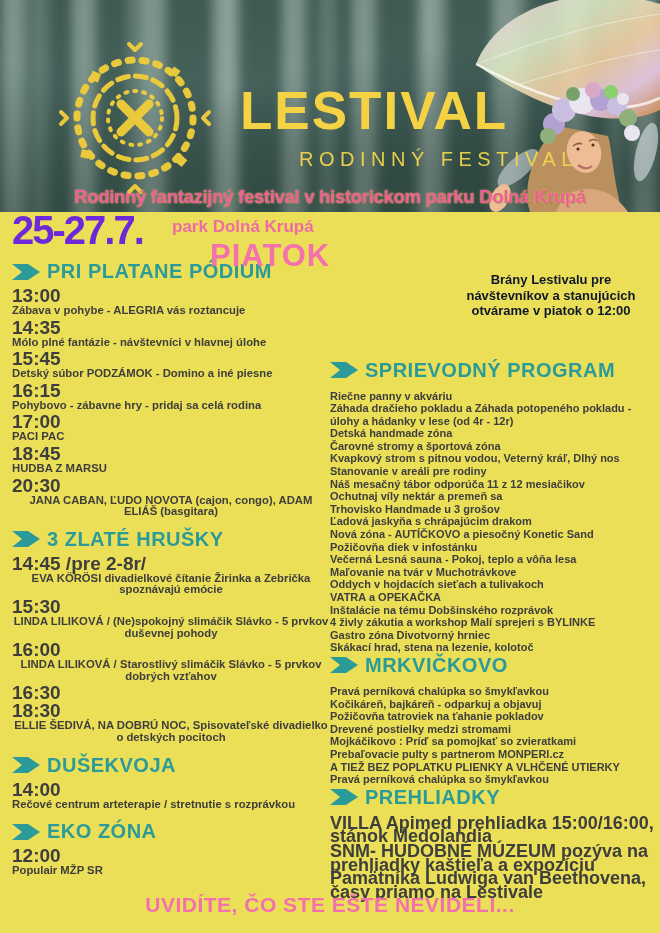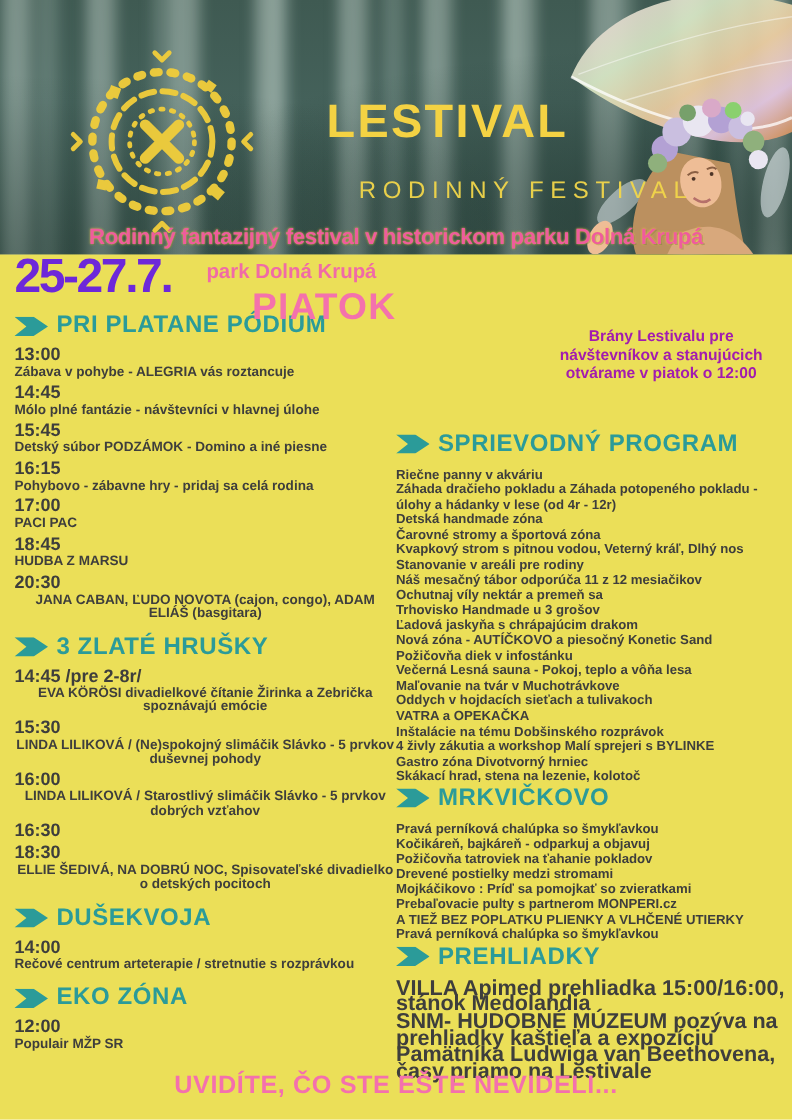--- a/index.html
+++ b/index.html
@@ -13,21 +13,21 @@
   .banner .streaks { position:absolute; inset:-20px;
      background:
        repeating-linear-gradient(90deg, rgba(255,255,255,0) 0 18px, rgba(225,238,230,.38) 26px 40px, rgba(255,255,255,0) 52px 70px),
        repeating-linear-gradient(90deg, rgba(255,255,255,0) 0 47px, rgba(210,228,220,.22) 55px 63px, rgba(255,255,255,0) 74px 96px);
      filter:blur(5px); }
   .banner .shade { position:absolute; inset:0;
      background:radial-gradient(ellipse at 85% 85%, rgba(20,40,35,.45), rgba(0,0,0,0) 55%),
                 radial-gradient(ellipse at 0% 100%, rgba(25,45,40,.35), rgba(0,0,0,0) 50%); }
   .ornament { position:absolute; left:55px; top:38px; width:160px; height:160px; opacity:.96; }
   .woman { position:absolute; right:0; top:0; width:200px; height:212px; }
-  .banner-title { position:absolute; left:272px; top:80px; font-size:39px; letter-spacing:2px;
+  .banner-title { position:absolute; left:240px; top:80px; font-size:53px; letter-spacing:2px;
                   color:#f4d243; white-space:nowrap; }
   .banner-subtitle { position:absolute; left:299px; top:148px; font-size:20px; font-weight:400;
                      letter-spacing:5.5px; color:#f2d64a; white-space:nowrap; opacity:.95; }
   .tagline { position:absolute; left:0; top:186px; width:660px; text-align:center; font-size:18.5px;
              letter-spacing:-.3px; color:#ef5c9d; white-space:nowrap;
              text-shadow:0 0 2px rgba(244,210,67,.9), 1px 1px 0 rgba(80,100,60,.35); }
 
   
   .dates { position:absolute; left:12px; top:208px; font-size:40px; letter-spacing:-2px; color:#6d28d9; }
   .location { position:absolute; left:172px; top:217px; font-size:17px; color:#f06ba6; }
@@ -36,25 +36,25 @@
   
   .col-left  { position:absolute; left:12px;  top:260px; width:318px; color:#3e3e3c; }
   .col-right { position:absolute; left:330px; top:272px; width:324px; color:#3e3e3c; }
 
   h2.sec { display:flex; align-items:center; gap:7px; color:#2b9b99; font-size:20px;
            letter-spacing:.5px; white-space:nowrap; }
   h2.sec svg { flex:0 0 auto; }
   .lsection { margin-bottom:10px; }
   .lsection h2.sec { margin-bottom:5px; }
 
-  .entry .time { font-size:15px; line-height:15px; margin-top:3px; }
+  .entry .time { font-size:19px; line-height:15px; margin-top:3px; }
   .entry .desc { font-size:11.3px; line-height:11.6px; margin-top:2px; }
   .entry .desc.center { text-align:center; }
 
-  .gate-note { margin-left:118px; width:206px; text-align:center; color:#a21caf;
+  .gate-note { margin-left:118px; width:206px; text-align:center; color:#0f172a;
                font-size:13px; line-height:15.5px; }
   .rsection { }
   .rsection h2.sec { margin-bottom:8px; }
   .rsection.first { margin-top:40px; }
   .rline { font-size:11px; line-height:12.6px; }
   .rsection.views .rline { font-size:18px; line-height:13.6px; }
   .rsection.views .rline + .rline { margin-top:1px; }
 
   .footer { position:absolute; left:0; top:893px; width:660px; text-align:center;
             color:#f470ad; font-size:21px; letter-spacing:.5px; }
@@ -149,21 +149,21 @@
         <span>PRI PLATANE PÓDIUM</span>
       </h2>
       <div>
 
           <div class="entry">
             <div class="time">13:00</div>
             <div class="desc">Zábava v pohybe - ALEGRIA vás roztancuje</div>
           </div>
 
           <div class="entry">
-            <div class="time">14:45</div>
+            <div class="time">14:35</div>
             <div class="desc">Mólo plné fantázie - návštevníci v hlavnej úlohe</div>
           </div>
 
           <div class="entry">
             <div class="time">15:45</div>
             <div class="desc">Detský súbor PODZÁMOK - Domino a iné piesne</div>
           </div>
 
           <div class="entry">
             <div class="time">16:15</div>

